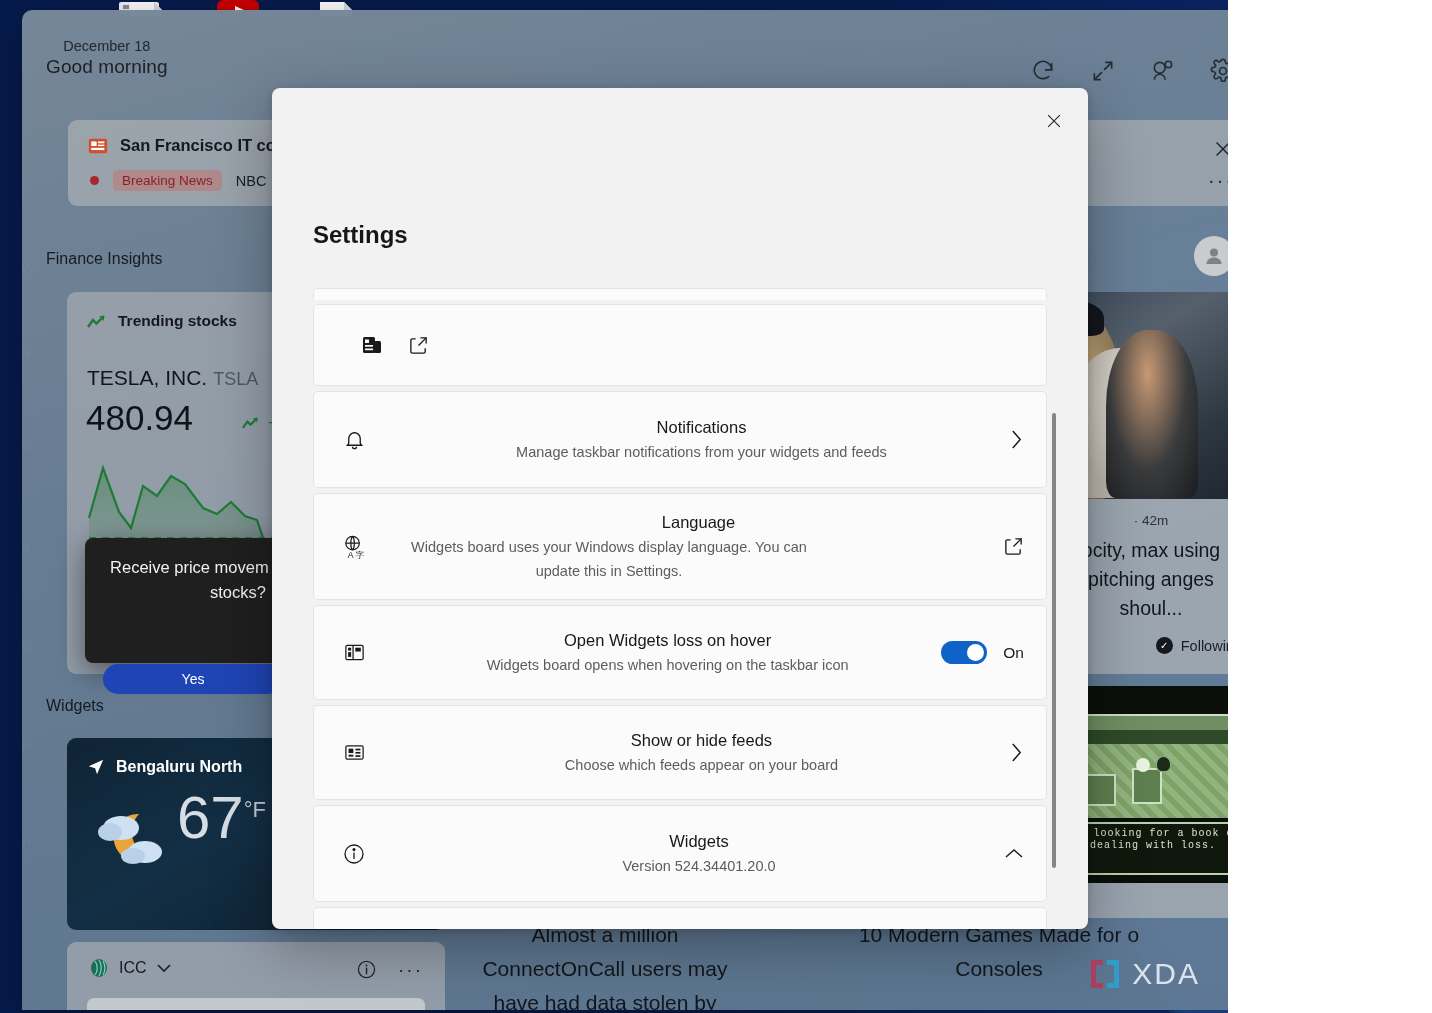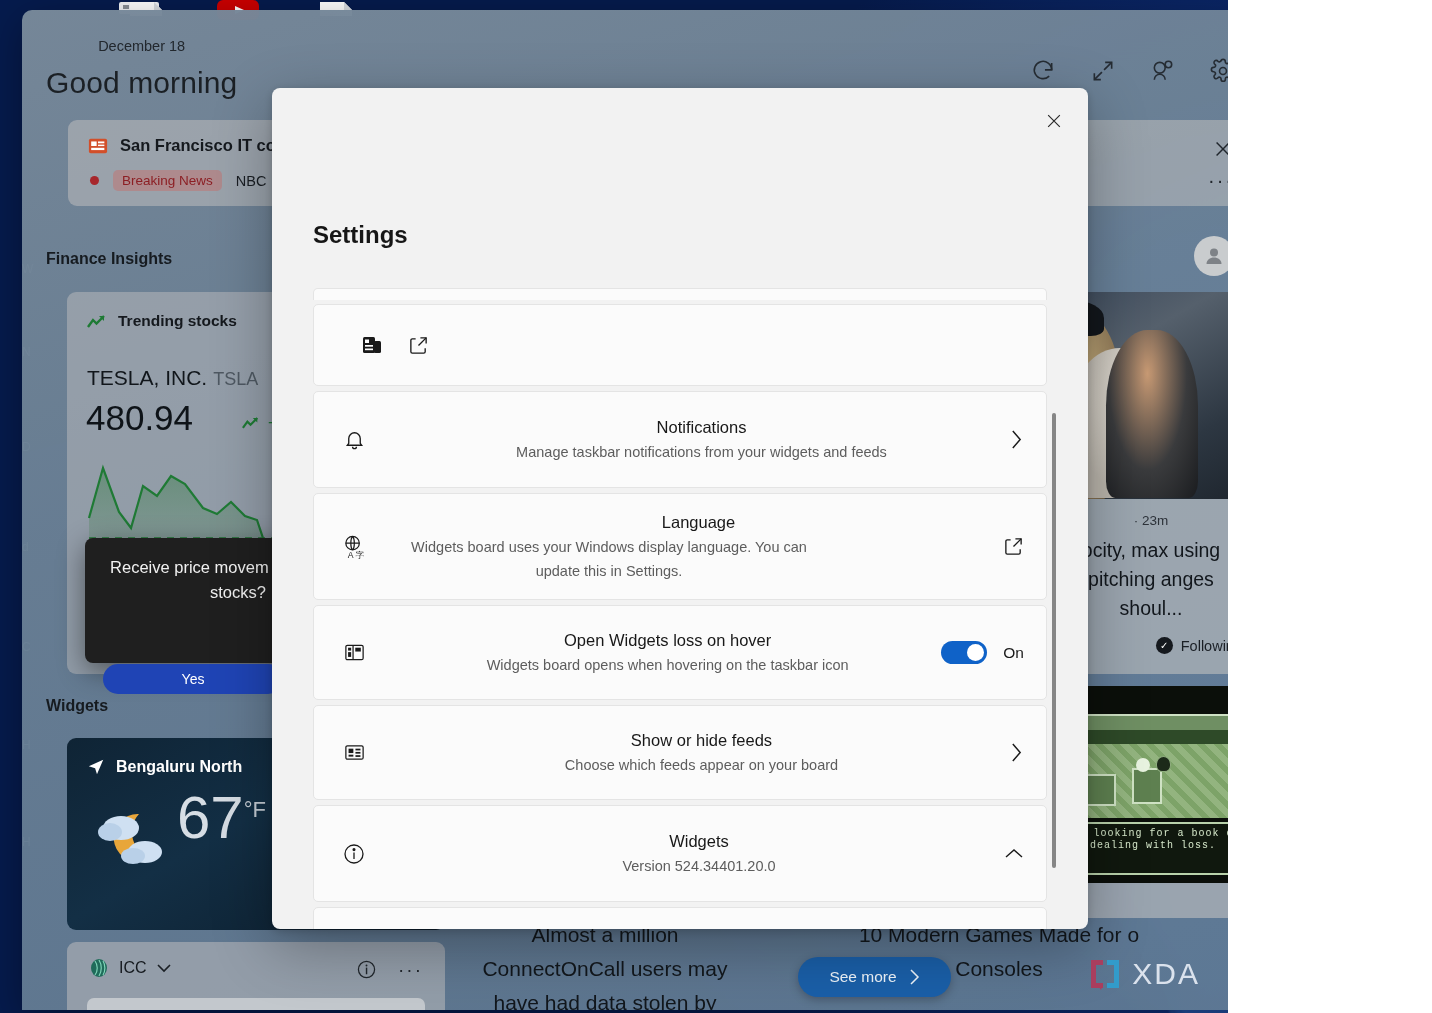--- a/index.html
+++ b/index.html
@@ -53,21 +53,21 @@
     backdrop-filter: blur(30px);
     overflow: hidden;
     box-shadow: 0 10px 40px rgba(0,0,0,.35);
   }
   
   .tb-icon { position: absolute; top: 0px; }
 
   
   .board-head { position: absolute; left: 24px; top: 28px; }
   .greet-date { font-size: 14.5px; color: #22282e; }
-  .greet-main { font-size: 30px; color: #1b2025; font-weight: 400; margin-top: 12px; letter-spacing: .1px; }
+  .greet-main { font-size: 19px; color: #1b2025; font-weight: 400; margin-top: 2px; letter-spacing: .1px; }
 
   .head-actions { position: absolute; right: 22px; top: 48px; display: flex; gap: 34px; align-items: center; }
   .hact { width: 26px; height: 26px; color: #20262c; opacity: .92; cursor: pointer; }
 
   
   .news-strip {
     position: absolute; left: 46px; top: 110px; width: 1190px; height: 86px;
     background: rgba(190,190,190,.55);
     border-radius: 9px;
   }
@@ -78,21 +78,21 @@
   .ns-dot { width: 9px; height: 9px; border-radius: 50%; background: #a7272c; }
   .ns-badge {
     background: rgba(190,120,120,.58); color: #8c1f24;
     font-size: 13.5px; padding: 3px 9px; border-radius: 5px; font-weight: 500;
   }
   .ns-src { font-size: 14.5px; color: #191e23; }
   .ns-close { position: absolute; right: 24px; top: 18px; width: 22px; height: 22px; cursor: pointer; }
   .ns-more { position: absolute; right: 24px; top: 56px; font-size: 20px; color: #20262c; letter-spacing: 2px; line-height: 8px; cursor: pointer; }
 
   
-  .sec-h { position: absolute; font-size: 16px; color: #161b20; font-weight: 700; }
+  .sec-h { position: absolute; font-size: 16px; color: #161b20; font-weight: 400; }
 
   
   .fin-card {
     position: absolute; left: 45px; top: 282px; width: 378px; height: 382px;
     background: rgba(190,190,190,.5); border-radius: 9px; overflow: hidden;
   }
   .fin-hd { position: absolute; left: 20px; top: 20px; display: flex; align-items: center; gap: 11px; }
   .fin-hd-t { font-size: 15.5px; color: #15191e; font-weight: 600; }
   .tick-name { position: absolute; left: 20px; top: 74px; font-size: 21px; color: #11161b; }
   .tick-sym { font-size: 18px; color: #4e5862; margin-left: 6px; }
@@ -390,21 +390,21 @@
     </div>
 
     <div class="ncard" style="left:1022px; top:282px; width:214px; height:382px">
       <div class="ncard-img" style="height:207px; background: linear-gradient(150deg,#3c4a5c 0%,#55606c 30%,#2d3742 70%,#1d242c 100%); position:relative; overflow:hidden">
         <div style="position:absolute;left:-10px;top:20px;width:88px;height:190px;background:radial-gradient(ellipse at 50% 40%,#d9c08a,#8a7454 70%,#3b3527);border-radius:45% 45% 30% 30%"></div>
         <div style="position:absolute;left:28px;top:56px;width:120px;height:150px;background:radial-gradient(ellipse at 50% 30%,#e6e1d8,#b9b4ab 70%);border-radius:40% 40% 14% 14%"></div>
         <div style="position:absolute;left:62px;top:38px;width:92px;height:168px;background:radial-gradient(ellipse at 45% 26%,#c89a74,#3a3b3d 55%,#1a1c1f);border-radius:45% 45% 10% 10%"></div>
         <div style="position:absolute;left:-6px;top:8px;width:66px;height:36px;background:#13171c;border-radius:50% 50% 20% 20%"></div>
       </div>
       <div style="padding:14px 16px 0">
-        <div class="nc-meta">· 23m</div>
+        <div class="nc-meta">· 42m</div>
         <div class="nc-title" style="margin-top:8px">ocity, max using pitching anges shoul...</div>
         <div class="follow" style="margin-top:14px; justify-content:flex-end">
           <span class="follow-dot">✓</span>
           <span>Following</span>
         </div>
       </div>
     </div>
 
     <div class="ncard" style="left:1022px; top:676px; width:214px; height:232px">
       <div style="height:197px; background:#0b0f0a; position:relative; overflow:hidden">
@@ -422,26 +422,20 @@
       </div>
     </div>
 
     <div style="position:absolute; left:448px; top:908px; width:270px">
       <div class="nc-title" style="font-size:21px; line-height:34px">Almost a million ConnectOnCall users may have had data stolen by</div>
     </div>
     <div style="position:absolute; left:832px; top:908px; width:290px">
       <div class="nc-title" style="font-size:21px; line-height:34px">10 Modern Games Made for o Consoles</div>
     </div>
 
-    <div class="see-more">
-      <span>See more</span>
-      <svg width="11" height="16" viewBox="0 0 11 16">
-        <path d="M2 1l7 7-7 7" stroke="#eef4fa" stroke-width="1.5" fill="none"></path>
-      </svg>
-    </div>
 
     <div class="board-sb"></div>
   </div>
 
   <div id="modal">
     <div class="m-close">
       <svg width="20" height="20" viewBox="0 0 24 24" fill="none" stroke="#2b2b2b" stroke-width="1.4">
         <path d="M5 5l14 14M19 5L5 19"></path>
       </svg>
     </div>

